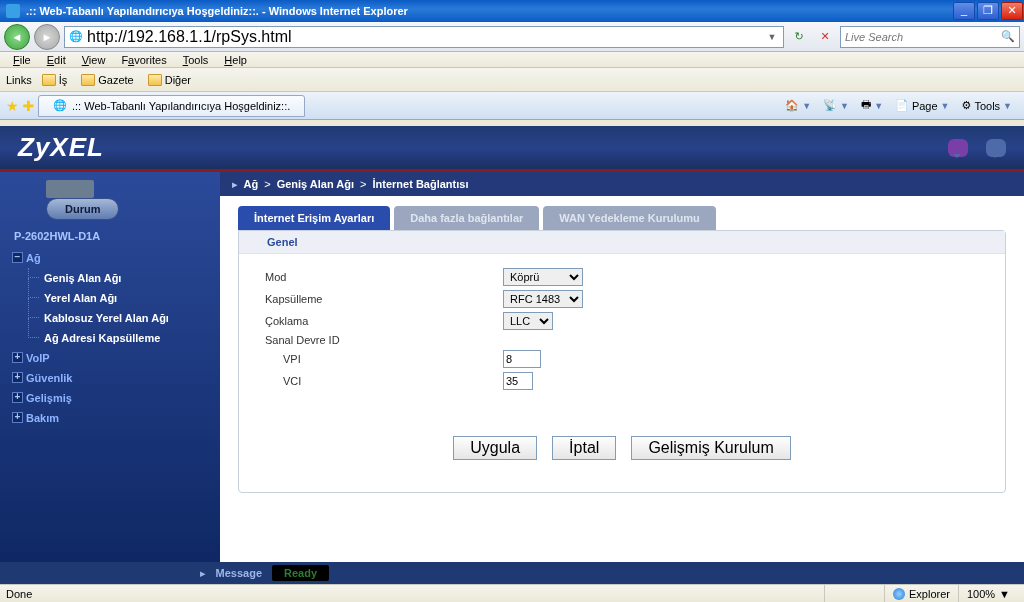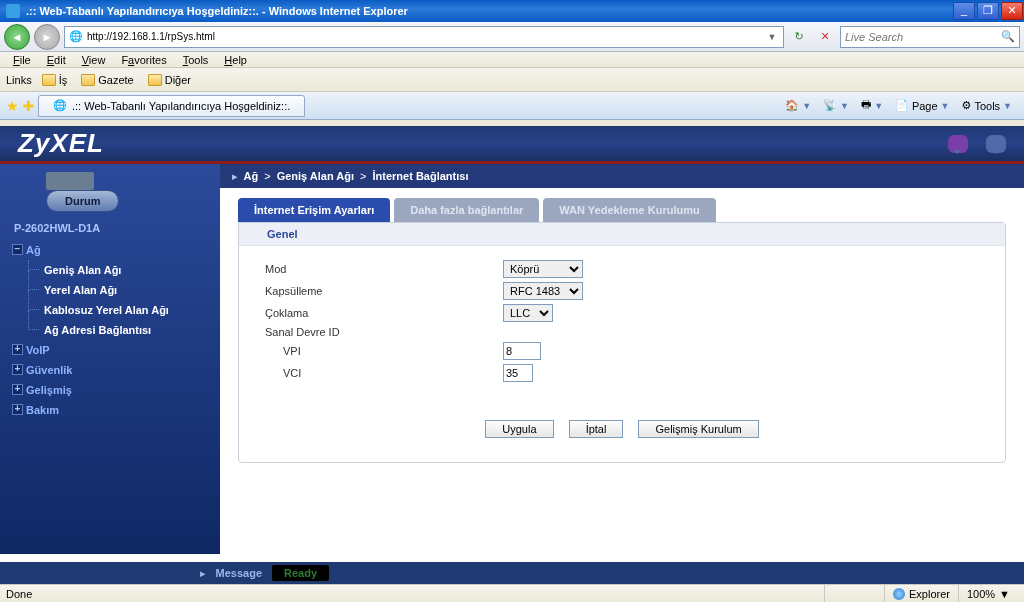--- a/index.html
+++ b/index.html
@@ -12,21 +12,21 @@
 .titlebar .winbtns { display: flex; }
 .titlebar .winbtn { width: 22px; height: 18px; margin: 0 1px; background: linear-gradient(#5f8de8,#2e5fcf); border: 1px solid #154aa8; border-radius: 2px; color: #fff; text-align: center; line-height: 14px; cursor: pointer; }
 .titlebar .close { background: linear-gradient(#f07d6b,#d9230f); border-color: #a11a0a; }
 
 
 .navbar { height: 30px; background: linear-gradient(#f6f7fa,#e3e7ef); border-bottom: 1px solid #b0b6c4; display: flex; align-items: center; padding: 0 4px; gap: 4px; }
 .navbtn { width: 26px; height: 26px; border-radius: 50%; background: radial-gradient(#8fd88f,#3aa83a); border: 1px solid #2d7f2d; display:flex; align-items:center; justify-content:center; color:#fff; cursor:pointer; }
 .navbtn.fwd { background: radial-gradient(#d8d8d8,#a8a8a8); border-color:#888; }
 .addr { flex: 1; height: 22px; border: 1px solid #7f9db9; background: #fff; display: flex; align-items: center; }
 .addr .pgicon { width: 16px; height: 16px; margin: 0 3px; display:flex; align-items:center; justify-content:center; }
-.addr input { flex:1; border:none; outline:none; font-size:10px; }
+.addr input { flex:1; border:none; outline:none; font-size:16px; }
 .iconbtn { width:22px; height:22px; display:flex; align-items:center; justify-content:center; cursor:pointer; border:1px solid transparent; }
 .search { width: 180px; height: 22px; border: 1px solid #7f9db9; background: #fff; display: flex; align-items: center; }
 .search input { flex:1; border:none; outline:none; color:#999; font-style:italic; padding-left:4px; }
 
 
 .menubar { height: 16px; background: linear-gradient(#f5f4ee,#ece9d8); border-bottom: 1px solid #c9c8bc; display: flex; align-items: center; padding-left: 6px; gap: 2px; }
 .menubar span { padding: 3px 7px; cursor: default; }
 .menubar span u { text-decoration: underline; }
 
 
@@ -37,21 +37,21 @@
 
 .cmdbar { height: 28px; background: linear-gradient(#edf3f9,#cfdff2); border-bottom: 1px solid #95a8c6; display:flex; align-items:center; padding: 0 6px; }
 .favstar { color:#f5c518; font-size:14px; margin-right:4px; }
 .tab-tile { height:22px; padding: 0 14px; background: linear-gradient(#fafdff,#e6eef9); border:1px solid #95a8c6; border-radius:3px 3px 0 0; display:flex; align-items:center; gap:5px; }
 .cmdbar .spacer { flex:1; }
 .cmdbtn { height: 22px; padding:0 6px; display:flex; align-items:center; gap:3px; cursor:pointer; border-radius:3px; }
 .cmdbtn .caret { font-size:9px; color:#5b79b2; }
 
 
 .router { position:absolute; top:126px; left:0; right:0; bottom:18px; background:#fff; overflow:hidden; }
-.brandbar { height:38px; background: linear-gradient(#1f3a72,#28428a 50%,#1a2f62); display:flex; align-items:center; padding:16px 18px; border-bottom:3px solid #8c1c1c; }
+.brandbar { height:46px; background: linear-gradient(#1f3a72,#28428a 50%,#1a2f62); display:flex; align-items:center; padding:16px 18px; border-bottom:3px solid #8c1c1c; }
 .brandbar .logo { color:#fff; font-size:26px; font-weight:bold; font-style:italic; letter-spacing:1px; }
 .brandbar .right { margin-left:auto; display:flex; gap:18px; }
 .bubble { width:20px; height:18px; background:#4f6aa8; border-radius:6px; position:relative; }
 .bubble:after { content:''; position:absolute; bottom:-5px; left:5px; border:4px solid transparent; border-top-color:#4f6aa8; }
 
 .mainlayout { display:flex; height: calc(100% - 46px - 22px); }
 .sidebar { width: 220px; background: linear-gradient(180deg,#2b4a9a,#0f2864); padding-top: 4px; color:#fff; }
 .breadarea { flex:1; background:#fff; }
 
 .breadcrumb { height: 24px; background:#24397a; color:#fff; display:flex; align-items:center; padding-left:12px; gap:6px; }
@@ -77,21 +77,21 @@
 .tab { padding: 6px 16px; background:#9ba7be; color:#dfe5f0; border-radius:4px 4px 0 0; cursor:pointer; font-weight:bold; }
 .tab.active { background:#2a4cad; color:#fff; }
 .panel { border:1px solid #c8d0dc; background:#fff; padding: 0px 24px 24px 24px; min-height: 240px; border-radius: 0 4px 4px 4px; }
 .section-hdr { background: #ecf0f6; margin: 0 -24px 14px -24px; padding: 5px 28px; font-weight:bold; color:#2b4a9a; border-bottom:1px solid #dde4ee; }
 .formrow { display:flex; align-items:center; margin: 4px 0; }
 .formrow .lbl { width: 240px; padding-left: 2px; color:#333; }
 .formrow .lbl.indent { padding-left: 20px; }
 .formrow select, .formrow input { border:1px solid #7f9db9; height:18px; font-size:11px; padding: 0 2px; }
 .formrow select { background:#efefef; }
 .btnrow { text-align:center; margin-top: 38px; }
-.btnrow button { padding: 2px 16px; margin: 0 6px; border:1px solid #7f9db9; background: linear-gradient(#fefefe,#e6e6e6); cursor:pointer; font-size:11px; }
+.btnrow button { padding: 2px 16px; margin: 8px 6px; border:1px solid #7f9db9; background: linear-gradient(#fefefe,#e6e6e6); cursor:pointer; font-size:16px; }
 
 .msgbar { position:absolute; bottom:0; left:0; right:0; height:22px; background:#1f3a72; display:flex; align-items:center; padding-left:200px; gap:10px; }
 .msgbar .msglbl { color:#9db5e8; font-weight:bold; }
 .msgbar .msgval { background:#000000; color:#2e7d32; font-weight:bold; padding:2px 12px; border-radius:2px; }
 
 
 .statusbar { position:absolute; bottom:0; left:0; right:0; height:18px; background: linear-gradient(#f5f4ee,#ece9d8); border-top:1px solid #c9c8bc; display:flex; align-items:center; padding:0 6px; }
 .statusbar .cell { padding: 0 8px; border-left:1px solid #c9c8bc; height:100%; display:flex; align-items:center; gap:4px; }
 .statusbar .done { flex:1; }
 .globe { width:12px; height:12px; border-radius:50%; background: radial-gradient(#8fd2ff,#2a7ad9); display:inline-block; }
@@ -179,21 +179,21 @@
       <div class="statusbtn">
         <div class="device"></div><br>
         <span class="btn3d">Durum</span>
       </div>
       <div class="navtree">
         <div class="device-name">P-2602HWL-D1A</div>
         <div class="node exp cat">Ağ</div>
         <div class="subnode hl">Geniş Alan Ağı</div>
         <div class="subnode">Yerel Alan Ağı</div>
         <div class="subnode">Kablosuz Yerel Alan Ağı</div>
-        <div class="subnode">Ağ Adresi Bağlantısı</div>
+        <div class="subnode">Ağ Adresi Kapsülleme</div>
         <div class="node col cat">VoIP</div>
         <div class="node col cat">Güvenlik</div>
         <div class="node col cat">Gelişmiş</div>
         <div class="node col cat">Bakım</div>
       </div>
     </div>
 
     <div class="breadarea">
       <div class="breadcrumb">
         <span class="arrow">▸</span>

